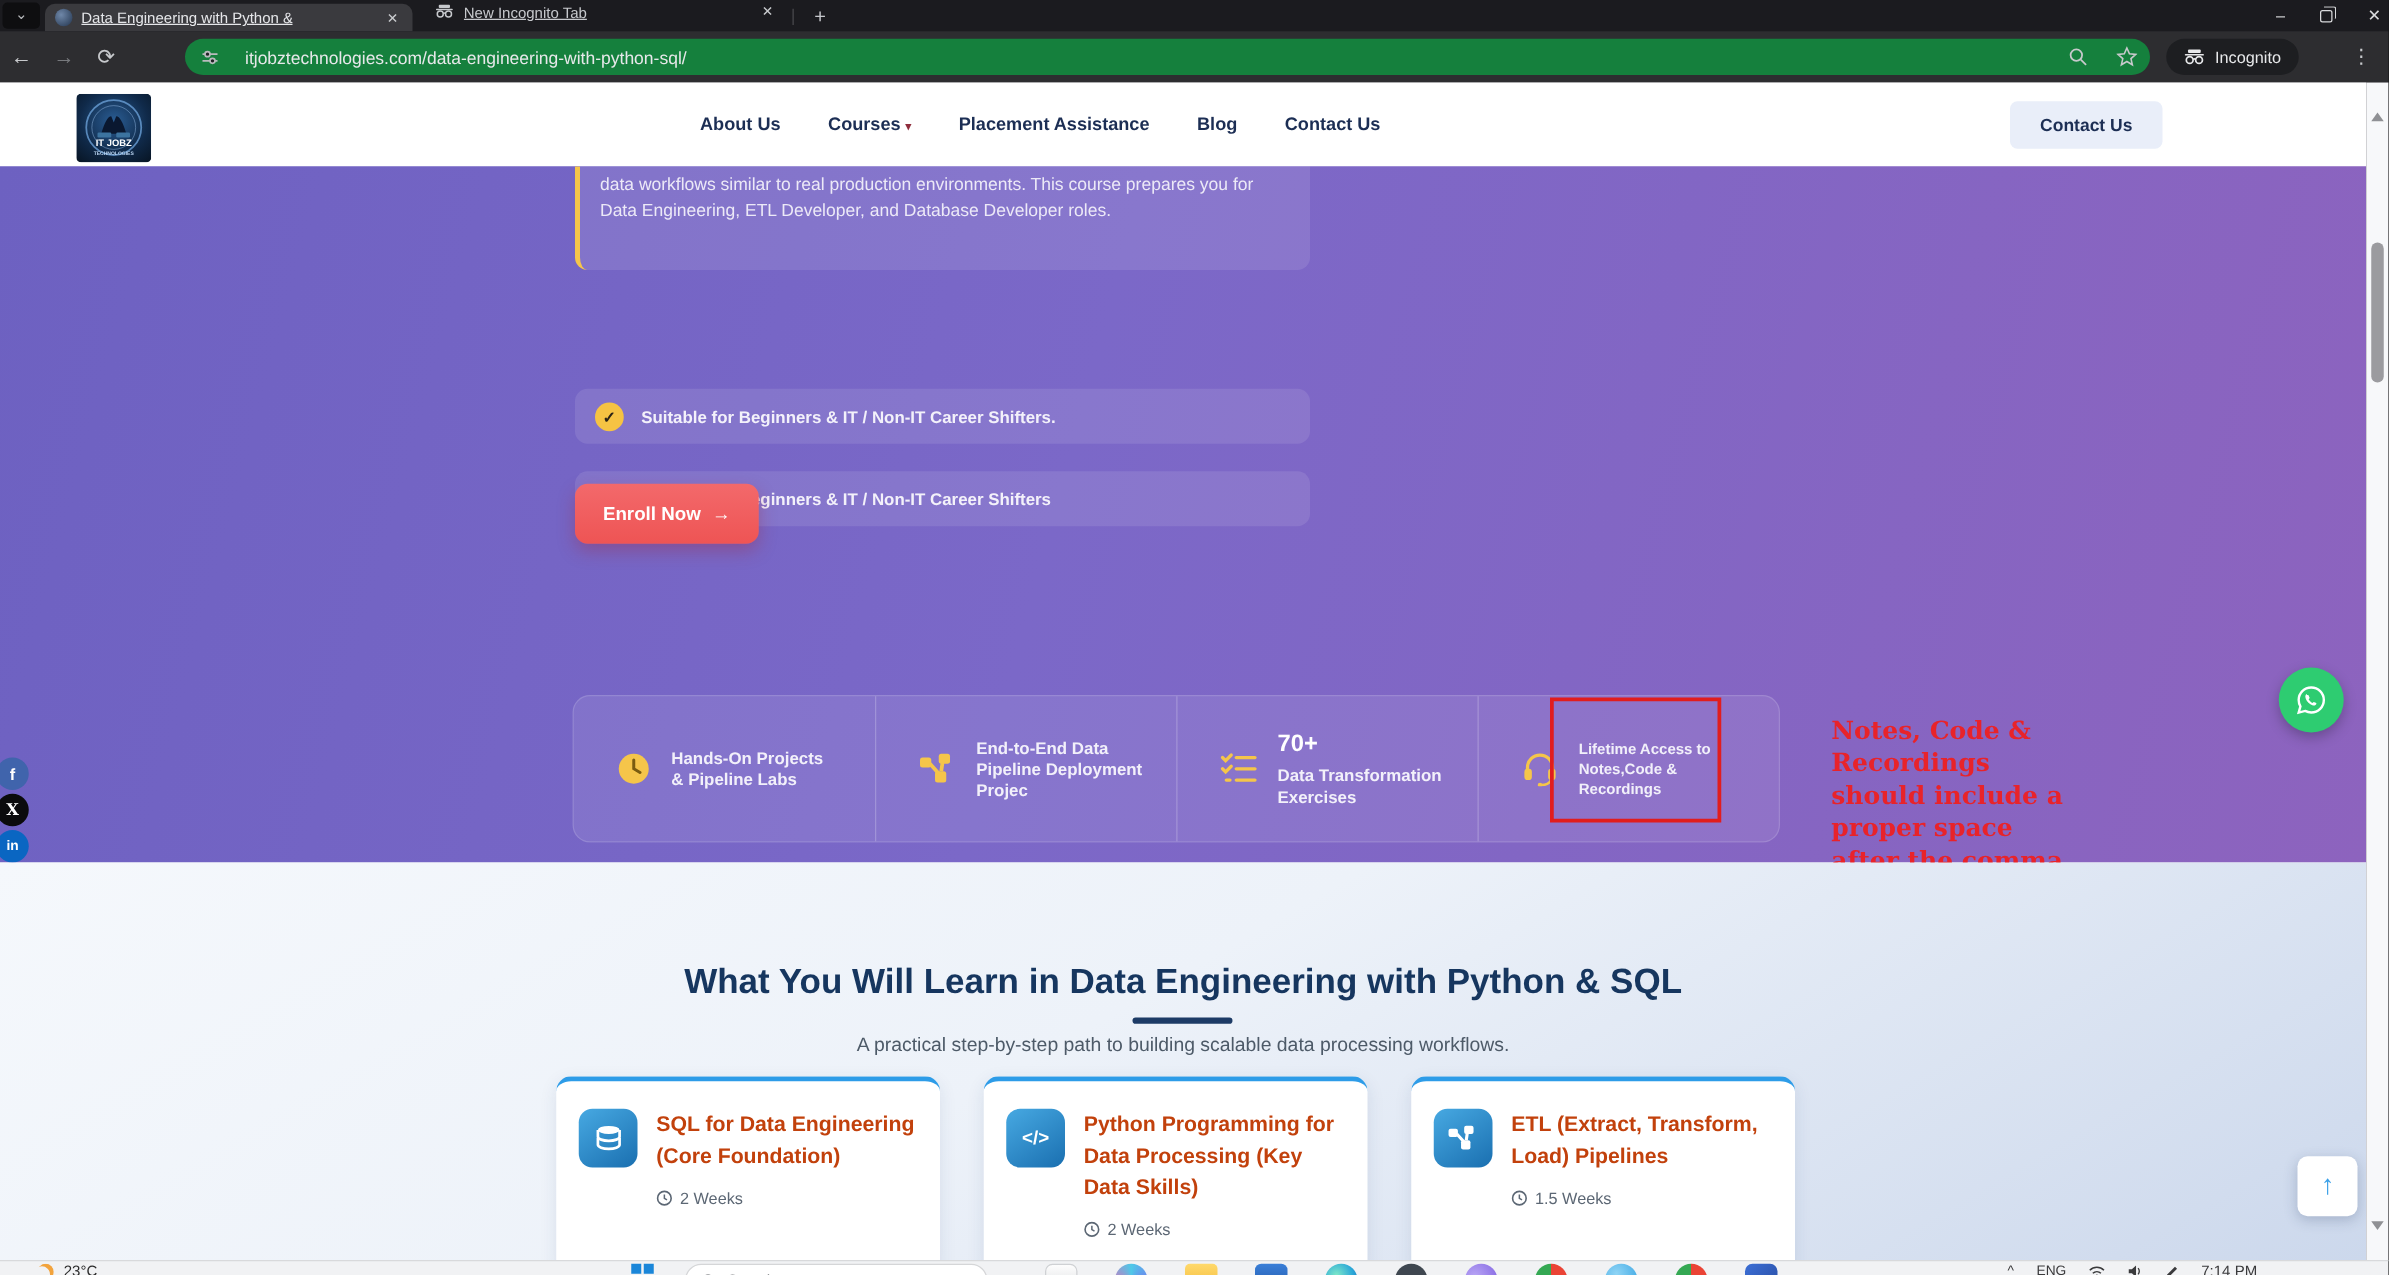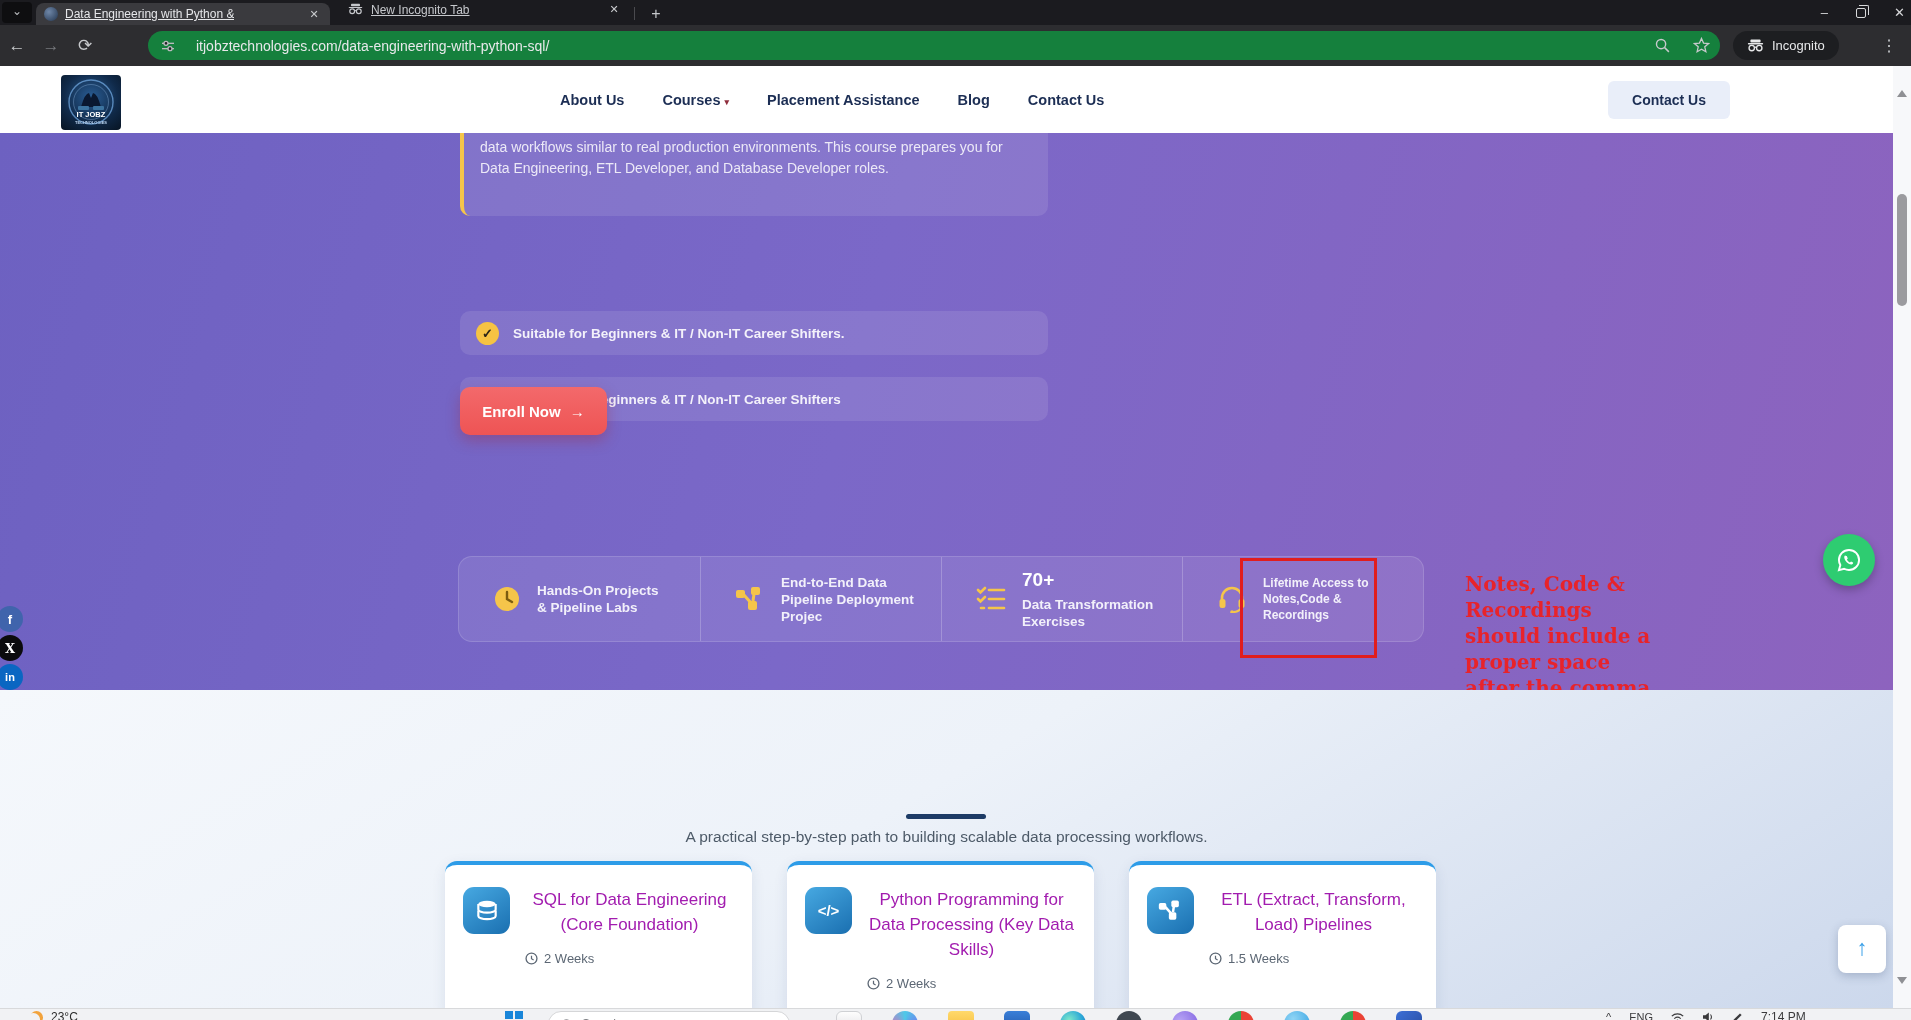--- a/index.html
+++ b/index.html
@@ -45,21 +45,21 @@
 
   
   .hero { position:absolute; top:67px; left:0; width:1893px; height:557px; background:linear-gradient(105deg,#6d61c1 0%,#7b68c8 45%,#8d63be 100%); }
   .desc-card { position:absolute; left:460px; top:0; width:588px; height:83px; background:rgba(255,255,255,0.10); border-left:4px solid #f5c54a; border-radius:0 0 10px 10px; padding:4px 18px 0 16px; }
   .desc-card .dline { color:#ece9f7; font-size:14px; line-height:21px; }
   .check-row { position:absolute; left:460px; width:588px; height:44px; background:rgba(255,255,255,0.10); border-radius:10px; display:flex; align-items:center; padding:0 16px; gap:14px; }
   .check-circle { width:23px; height:23px; border-radius:50%; background:#f6c343; color:#2b2417; font-size:13px; font-weight:bold; text-align:center; line-height:23px; flex:none; }
   .check-text { color:#f3f1fa; font-size:13.5px; font-weight:bold; }
   .enroll-btn { position:absolute; left:460px; top:254px; width:147px; height:48px; background:linear-gradient(180deg,#f3696b,#ee5454); border-radius:10px; box-shadow:0 6px 14px rgba(160,40,60,0.35); display:flex; align-items:center; justify-content:center; gap:9px; color:#fff; font-size:15px; font-weight:bold; }
 
-  .stats-bar { position:absolute; left:458px; top:423px; width:966px; height:86px; background:rgba(255,255,255,0.09); border:1px solid rgba(255,255,255,0.14); border-radius:14px; display:flex; }
+  .stats-bar { position:absolute; left:458px; top:423px; width:966px; height:118px; background:rgba(255,255,255,0.09); border:1px solid rgba(255,255,255,0.14); border-radius:14px; display:flex; }
   .stat-col { width:241.5px; height:100%; display:flex; align-items:center; padding-left:34px; gap:16px; position:relative; }
   .stat-col + .stat-col { border-left:1px solid rgba(255,255,255,0.22); }
   .stat-text { color:#f2f0fa; font-size:13.5px; font-weight:bold; line-height:17px; }
   .stat-big { color:#ffffff; font-size:19px; font-weight:bold; margin-bottom:5px; }
   .w135{width:135px;} .w145{width:145px;} .w152{width:152px;} .w112{width:112px; font-size:12px; line-height:16px;}
 
   .red-rect { position:absolute; left:1240px; top:425px; width:137px; height:100px; border:3px solid #e11d1d; }
   .annotation { position:absolute; left:1447px; top:438px; width:230px; font-family:"DejaVu Serif", serif; font-weight:bold; color:#e8232a; font-size:20px; line-height:26px;margin-left:18px; }
 
   .whatsapp { position:absolute; left:1823px; top:401px; width:52px; height:52px; border-radius:50%; background:#2ecc71; box-shadow:0 4px 10px rgba(0,0,0,0.25); display:flex; align-items:center; justify-content:center; }
@@ -74,21 +74,21 @@
   .ig-cam:after { content:""; position:absolute; left:2.6px; top:2.6px; width:4px; height:4px; border:1.4px solid #fff; border-radius:50%; }
 
   
   .learn { position:absolute; top:624px; left:0; width:1893px; height:318px; background:linear-gradient(150deg,#f5f8fc 0%,#edf2f9 45%,#ccd8ec 100%); }
   .learn-title { position:absolute; top:79px; width:1893px; text-align:center; color:#16365f; font-size:28px; font-weight:bold; }
   .learn-bar { position:absolute; top:124px; left:906px; width:80px; height:5px; background:#1d3b66; border-radius:3px; }
   .learn-sub { position:absolute; top:138px; width:1893px; text-align:center; color:#4d5a68; font-size:15.5px; }
   .card { position:absolute; top:171px; width:307px; height:160px; background:#ffffff; border-top:4px solid #2d9ce8; border-radius:12px; box-shadow:0 4px 14px rgba(30,60,110,0.10); padding:22px 18px 0 18px; }
   .card-row { display:flex; gap:15px; align-items:flex-start; }
   .card-icon { width:47px; height:47px; border-radius:11px; background:linear-gradient(145deg,#47a9e2,#1a6fb0); flex:none; display:flex; align-items:center; justify-content:center; color:#fff; font-weight:bold; font-size:15px; }
-  .card-title { color:#a21caf; font-size:17px; font-weight:normal; line-height:25px;text-align:center; }
+  .card-title { color:#c2410c; font-size:17px; font-weight:bold; line-height:25px; }
   .card-duration { margin:14px 0 0 62px; display:flex; align-items:center; gap:6px; color:#5c6774; font-size:13px; }
   .c1{left:445px;} .c2{left:787px;} .c3{left:1129px;}
   .scroll-top { position:absolute; left:1838px; top:859px; width:48px; height:48px; background:#fff; border-radius:8px; box-shadow:0 3px 10px rgba(40,60,100,0.25); color:#3aa0e8; font-size:22px; text-align:center; line-height:46px; }
 
   
   .scrollbar { position:absolute; top:66px; left:1893px; width:18px; height:942px; background:#f7f8fa; }
   .sb-up { position:absolute; top:24px; left:4px; width:0; height:0; border-left:5px solid transparent; border-right:5px solid transparent; border-bottom:7px solid #8f9094; }
   .sb-thumb { position:absolute; top:128px; left:4px; width:10px; height:112px; background:#9b9b9f; border-radius:6px; }
   .sb-down { position:absolute; bottom:24px; left:4px; width:0; height:0; border-left:5px solid transparent; border-right:5px solid transparent; border-top:7px solid #8f9094; }
 
@@ -296,20 +296,21 @@
         <div class="soc soc-yt">
             <span class="yt-play"></span>
           </div>
         <div class="soc soc-ig">
             <span class="ig-cam"></span>
           </div>
       </div>
     </div>
 
     <div class="learn">
+      <div class="learn-title">What You Will Learn in Data Engineering with Python &amp; SQL</div>
       <div class="learn-bar"></div>
       <div class="learn-sub">A practical step-by-step path to building scalable data processing workflows.</div>
 
       <div class="card c1">
         <div class="card-row">
           <div class="card-icon">
             <svg width="26" height="26" viewBox="0 0 24 24">
                 <ellipse cx="12" cy="5.5" rx="8" ry="3" fill="#fff"></ellipse>
                 <path d="M4 5.5 v5 c0 1.7 3.6 3 8 3 s8-1.3 8-3 v-5" fill="none" stroke="#fff" stroke-width="2"></path>
                 <path d="M4 11.5 v5 c0 1.7 3.6 3 8 3 s8-1.3 8-3 v-5" fill="none" stroke="#fff" stroke-width="2"></path>

